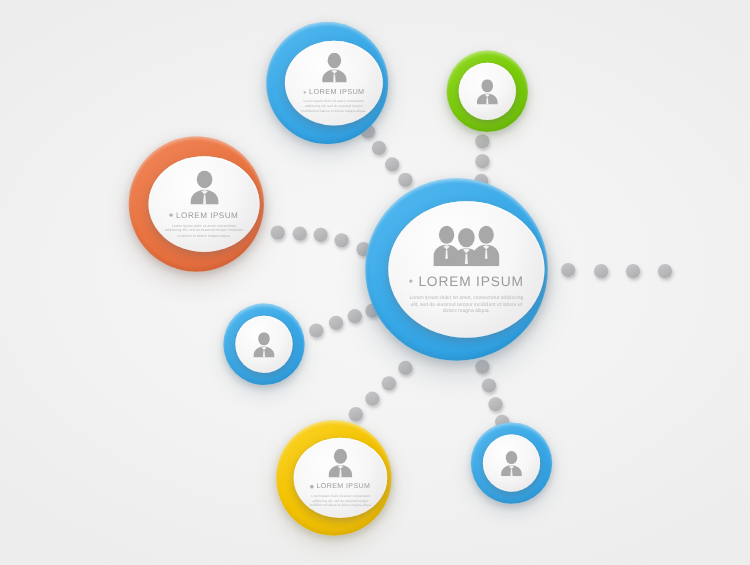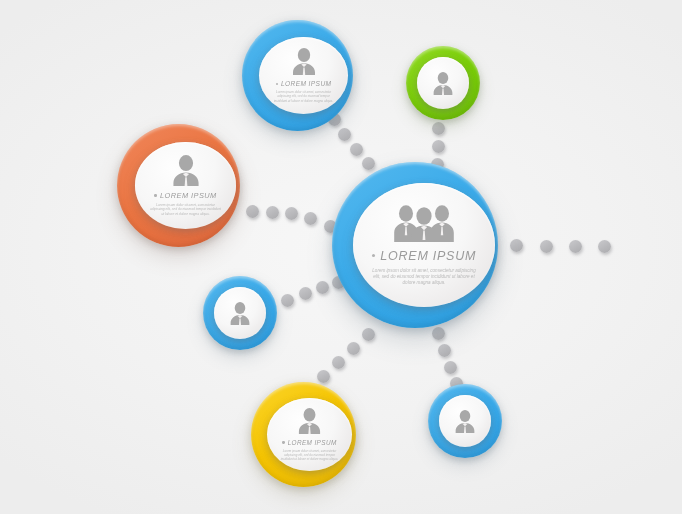--- a/index.html
+++ b/index.html
@@ -28,21 +28,20 @@
     border-radius: 50%;
     background: linear-gradient(150deg, #c9c9cc 0%, #b8b8bb 55%, #ababae 100%);
     box-shadow: 1px 2px 3px rgba(120,120,125,0.38);
   }
 
   
   .node {
     position: absolute;
     border-radius: 50%;
     box-sizing: border-box;
-    font-style: italic;
   }
   .ring {
     position: absolute;
     inset: 0;
     border-radius: 50%;
     box-sizing: border-box;
   }
   .inner {
     position: absolute;
     border-radius: 50%;

